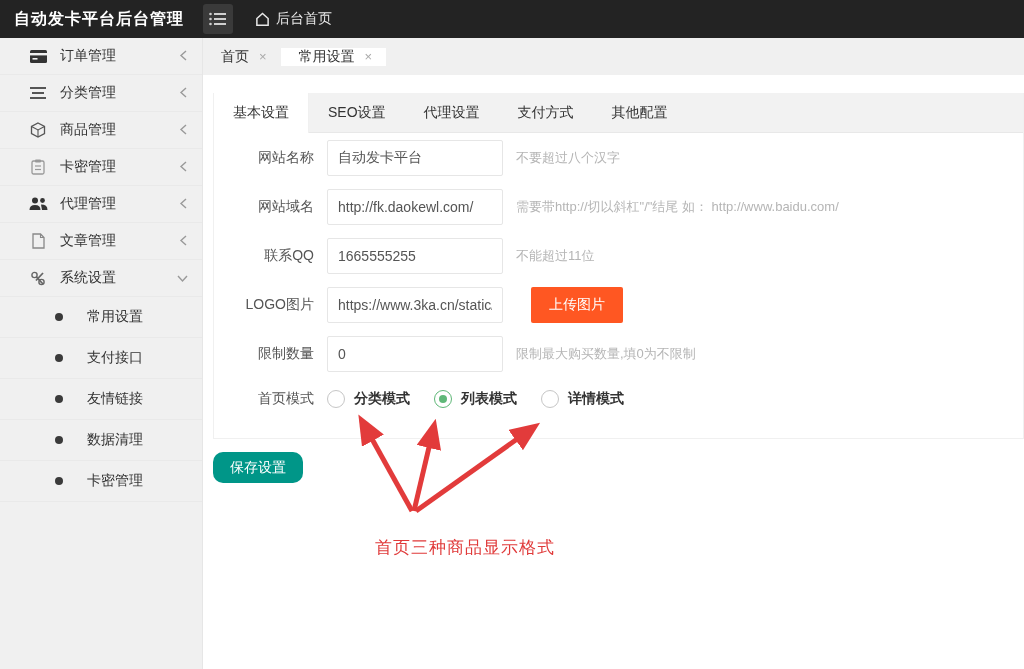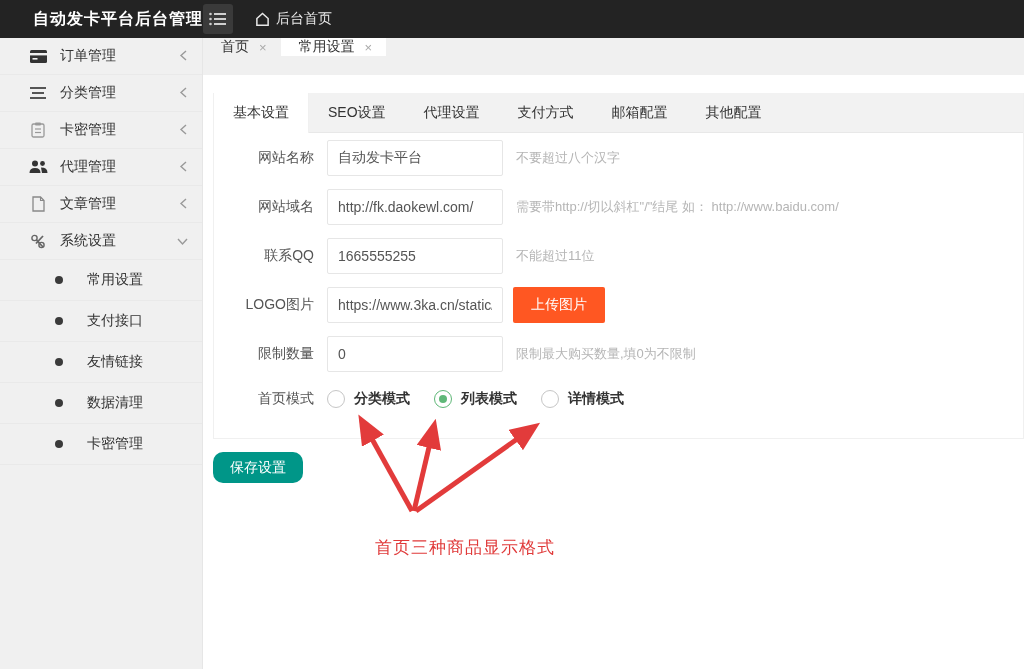--- a/index.html
+++ b/index.html
@@ -1,21 +1,21 @@
 <!DOCTYPE html>
 <html><head>
 <meta charset="utf-8">
 <style>
   * { margin:0; padding:0; box-sizing:border-box; }
   html,body { width:1024px; height:669px; overflow:hidden;
     font-family:"Liberation Sans","DejaVu Sans",sans-serif; background:#fff; }
 
   
   .topbar { position:absolute; left:0; top:0; width:1024px; height:38px;
-    background:#232323; display:flex; align-items:center; z-index:10;text-align:right; }
+    background:#232323; display:flex; align-items:center; z-index:10; }
   .topbar-title { width:203px; padding-left:14px; color:#fff; font-size:16px;
     font-weight:bold; letter-spacing:1px; }
   .hamburger { width:30px; height:30px; background:#3a3a3a; border-radius:3px;
     display:flex; align-items:center; justify-content:center; cursor:pointer; }
   .home-link { display:flex; align-items:center; gap:6px; margin-left:22px;
     color:#e8e8e8; font-size:14px; cursor:pointer; }
 
   
   .sidebar { position:absolute; left:0; top:38px; width:203px; bottom:0;
     background:#f0f0f0; border-right:1px solid #e6e6e6; }
@@ -25,21 +25,21 @@
     align-items:center; justify-content:center; color:#555; }
   .side-item .s-label { flex:1; }
   .side-item .chev { color:#999; }
   .sub-item { height:41px; display:flex; align-items:center; padding-left:55px;
     border-bottom:1px solid #e9e9e9; color:#333; font-size:14px; cursor:pointer; }
   .sub-item .dot { width:8px; height:8px; border-radius:50%; background:#3a3a3a;
     margin-right:24px; }
 
   
   .main { position:absolute; left:203px; top:38px; right:0; bottom:0; background:#fff; }
-  .tabstrip { height:37px; background:#f0f0f0; display:flex; align-items:flex-start; }
+  .tabstrip { height:37px; background:#f0f0f0; display:flex; align-items:center; }
   .tab { display:flex; align-items:center; padding:0 14px 0 18px; font-size:14px;
     color:#333; cursor:pointer; }
   .tab .close { margin-left:10px; color:#a9a9a9; font-size:13px; }
   .tab.active { background:#fff; }
 
   
   .panel { margin:18px 0 0 10px; border:1px solid #f0f0f0; border-top:none; }
   .panel-tabs { height:40px; background:#f2f2f2; border-bottom:1px solid #e8e8e8;
     display:flex; align-items:stretch; }
   .ptab { display:flex; align-items:center; padding:0 19px; font-size:14px;
@@ -47,21 +47,21 @@
   .ptab.active { background:#fff; margin-bottom:-1px; border-right:1px solid #f0f0f0; }
 
   .panel-body { padding:7px 0 28px 0; background:#fff; }
   .form-row { display:flex; align-items:center; margin-bottom:13px; }
   .form-label { width:113px; text-align:right; padding-right:13px; color:#555;
     font-size:14px; }
   .form-input { width:176px; height:36px; border:1px solid #e6e6e6; border-radius:2px;
     padding:0 10px; font-size:14px; color:#555; outline:none;
     font-family:"Liberation Sans","DejaVu Sans",sans-serif; }
   .form-hint { margin-left:13px; color:#b5b5b5; font-size:13px; }
-  .upload-btn { margin-left:10px; height:36px; padding:0 18px; border:none;
+  .upload-btn { margin-left:28px; height:36px; padding:0 18px; border:none;
     border-radius:2px; color:#fff; font-size:14px; cursor:pointer;
     font-family:"Liberation Sans","DejaVu Sans",sans-serif; }
 
   .radio-row { margin-top:18px; margin-bottom:2px;align-items:flex-end; }
   .radio-group { display:flex; align-items:center; margin-right:24px; cursor:pointer; }
   .radio-circle { width:18px; height:18px; border-radius:50%; border:1px solid #c6c6c6;
     background:#fff; margin-right:9px; display:flex; align-items:center;
     justify-content:center; }
   .radio-circle.checked { border-color:#5fb878; }
   .radio-circle.checked::after { content:""; width:8px; height:8px; border-radius:50%;
@@ -127,20 +127,35 @@
         </svg>
     </span>
     <span class="s-label">分类管理</span>
     <span class="chev">
       <svg width="9" height="11" viewBox="0 0 9 11">
           <polyline points="7,1 2,5.5 7,10" fill="none" stroke="#999" stroke-width="1.4"></polyline>
         </svg>
     </span>
   </div>
 
+  <div class="side-item">
+    <span class="s-icon">
+      <svg width="16" height="16" viewBox="0 0 16 16">
+          <polygon points="8,1 14.5,4.5 14.5,11.5 8,15 1.5,11.5 1.5,4.5" fill="none" stroke="#555" stroke-width="1.3"></polygon>
+          <polyline points="1.5,4.5 8,8 14.5,4.5" fill="none" stroke="#555" stroke-width="1.1"></polyline>
+          <line x1="8" y1="8" x2="8" y2="15" stroke="#555" stroke-width="1.1"></line>
+        </svg>
+    </span>
+    <span class="s-label">商品管理</span>
+    <span class="chev">
+      <svg width="9" height="11" viewBox="0 0 9 11">
+          <polyline points="7,1 2,5.5 7,10" fill="none" stroke="#999" stroke-width="1.4"></polyline>
+        </svg>
+    </span>
+  </div>
 
   <div class="side-item">
     <span class="s-icon">
       <svg width="14" height="16" viewBox="0 0 14 16">
           <rect x="1" y="2" width="12" height="13" rx="1.5" fill="none" stroke="#999" stroke-width="1.3"></rect>
           <rect x="4" y="0.5" width="6" height="3" rx="1" fill="#999"></rect>
           <line x1="4" y1="7" x2="10" y2="7" stroke="#999" stroke-width="1.2"></line>
           <line x1="4" y1="10.5" x2="10" y2="10.5" stroke="#999" stroke-width="1.2"></line>
         </svg>
     </span>
@@ -235,21 +250,20 @@
       <span class="close">×</span>
     </div>
   </div>
 
   <div class="panel">
     <div class="panel-tabs">
       <div class="ptab active">基本设置</div>
       <div class="ptab">SEO设置</div>
       <div class="ptab">代理设置</div>
       <div class="ptab">支付方式</div>
-      <div class="ptab">邮箱配置</div>
       <div class="ptab">其他配置</div>
     </div>
 
     <div class="panel-body">
 
       <div class="form-row">
         <div class="form-label">网站名称</div>
         <input class="form-input" value="自动发卡平台" style="">
         <div class="form-hint">不要超过八个汉字</div>
       </div>

